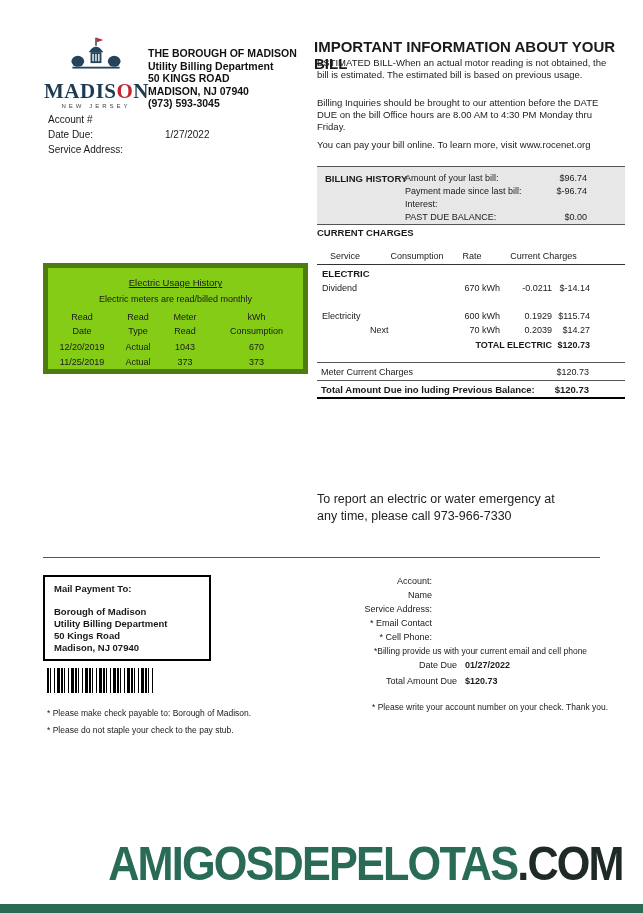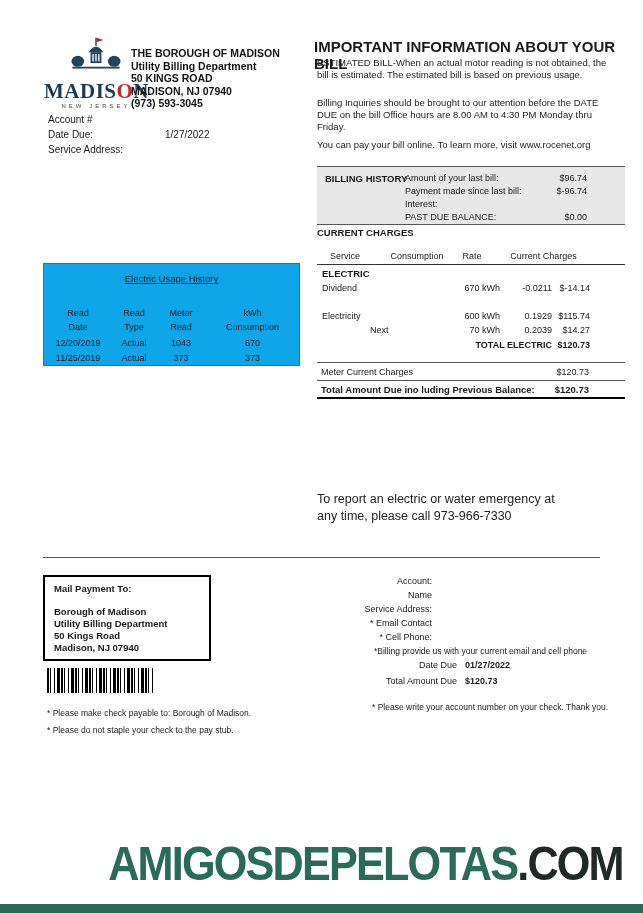--- a/index.html
+++ b/index.html
@@ -4,21 +4,21 @@
 <style>
   html,body{margin:0;padding:0;background:#fff;}
   .page{position:relative;width:643px;height:913px;background:#ffffff;font-family:"Liberation Sans",sans-serif;color:#1a1a1a;overflow:hidden;}
   .abs{position:absolute;}
 
   
   .logo{left:44px;top:34px;width:104px;text-align:center;}
   .logo-name{font-family:"Liberation Serif",serif;font-weight:bold;font-size:21px;letter-spacing:.5px;color:#1d3a52;line-height:22px;margin-top:2px;}
   .logo-state{font-size:6px;letter-spacing:3px;color:#444;margin-top:1px;}
 
-  .org{left:131px;top:47px;font-size:10.5px;font-weight:bold;line-height:12.6px;color:#111;}
+  .org{left:148px;top:47px;font-size:10.5px;font-weight:bold;line-height:12.6px;color:#111;}
 
   .acct{left:48px;top:112px;font-size:10px;line-height:15px;}
   .acct .lbl{display:inline-block;width:117px;}
 
   .info-title{left:314px;top:38px;font-size:15px;font-weight:bold;}
   .info-p{left:317px;width:292px;font-size:9.5px;line-height:12px;color:#222;}
   .p1{top:57px;}.p2{top:97px;}.p3{top:139px;}
 
   
   .bill-hist{left:317px;top:166px;width:308px;height:57px;background:#e7e7e7;border-top:1px solid #555;border-bottom:1px solid #555;font-size:9px;}
@@ -45,21 +45,21 @@
   .c-amt{left:200px;width:73px;text-align:right;}
   .c-totlbl{left:100px;width:135px;text-align:right;font-weight:bold;}
   .bold{font-weight:bold;}
 
   .tot1{left:317px;top:362px;width:308px;height:17px;border-top:1px solid #555;border-bottom:1px solid #555;font-size:9px;}
   .tot2{left:317px;top:380px;width:308px;height:17px;border-bottom:2px solid #000;font-size:9.5px;font-weight:bold;}
   .t-lbl{left:4px;top:4px;}
   .t-val{left:152px;top:4px;width:120px;text-align:right;}
 
   
-  .usage{left:43px;top:263px;width:255px;height:101px;background:#0ea5e9;border:1px solid #4d7c0f;font-size:9px;}
+  .usage{left:43px;top:263px;width:255px;height:101px;background:#84cc16;border:5px solid #4d7c0f;font-size:9px;}
   .u-title{top:9px;left:0;width:100%;text-align:center;text-decoration:underline;font-size:9.5px;}
   .u-sub{top:26px;left:0;width:100%;text-align:center;}
   .u-row{left:0;width:100%;display:flex;}
   .uh1{top:44px;}.uh2{top:58px;}.ur0{top:74px;}.ur1{top:89px;justify-content:space-between;}
   .uc1{width:68px;text-align:center;}
   .uc2{width:44px;text-align:center;}
   .uc3{width:50px;text-align:center;}
   .uc4{width:93px;text-align:center;}
 
   .emergency{left:317px;top:491px;font-size:12.5px;line-height:17px;color:#222;}
@@ -184,20 +184,21 @@
     <span class="abs t-lbl">Meter Current Charges</span>
     <span class="abs t-val">$120.73</span>
   </div>
   <div class="abs tot2">
     <span class="abs t-lbl">Total Amount Due ino luding Previous Balance:</span>
     <span class="abs t-val">$120.73</span>
   </div>
 
   <div class="abs usage">
     <div class="abs u-title">Electric Usage History</div>
+    <div class="abs u-sub">Electric meters are read/billed monthly</div>
     <div class="abs u-row uh1">
       <span class="uc1">Read</span>
       <span class="uc2">Read</span>
       <span class="uc3">Meter</span>
       <span class="uc4">kWh</span>
     </div>
     <div class="abs u-row uh2">
       <span class="uc1">Date</span>
       <span class="uc2">Type</span>
       <span class="uc3">Read</span>

